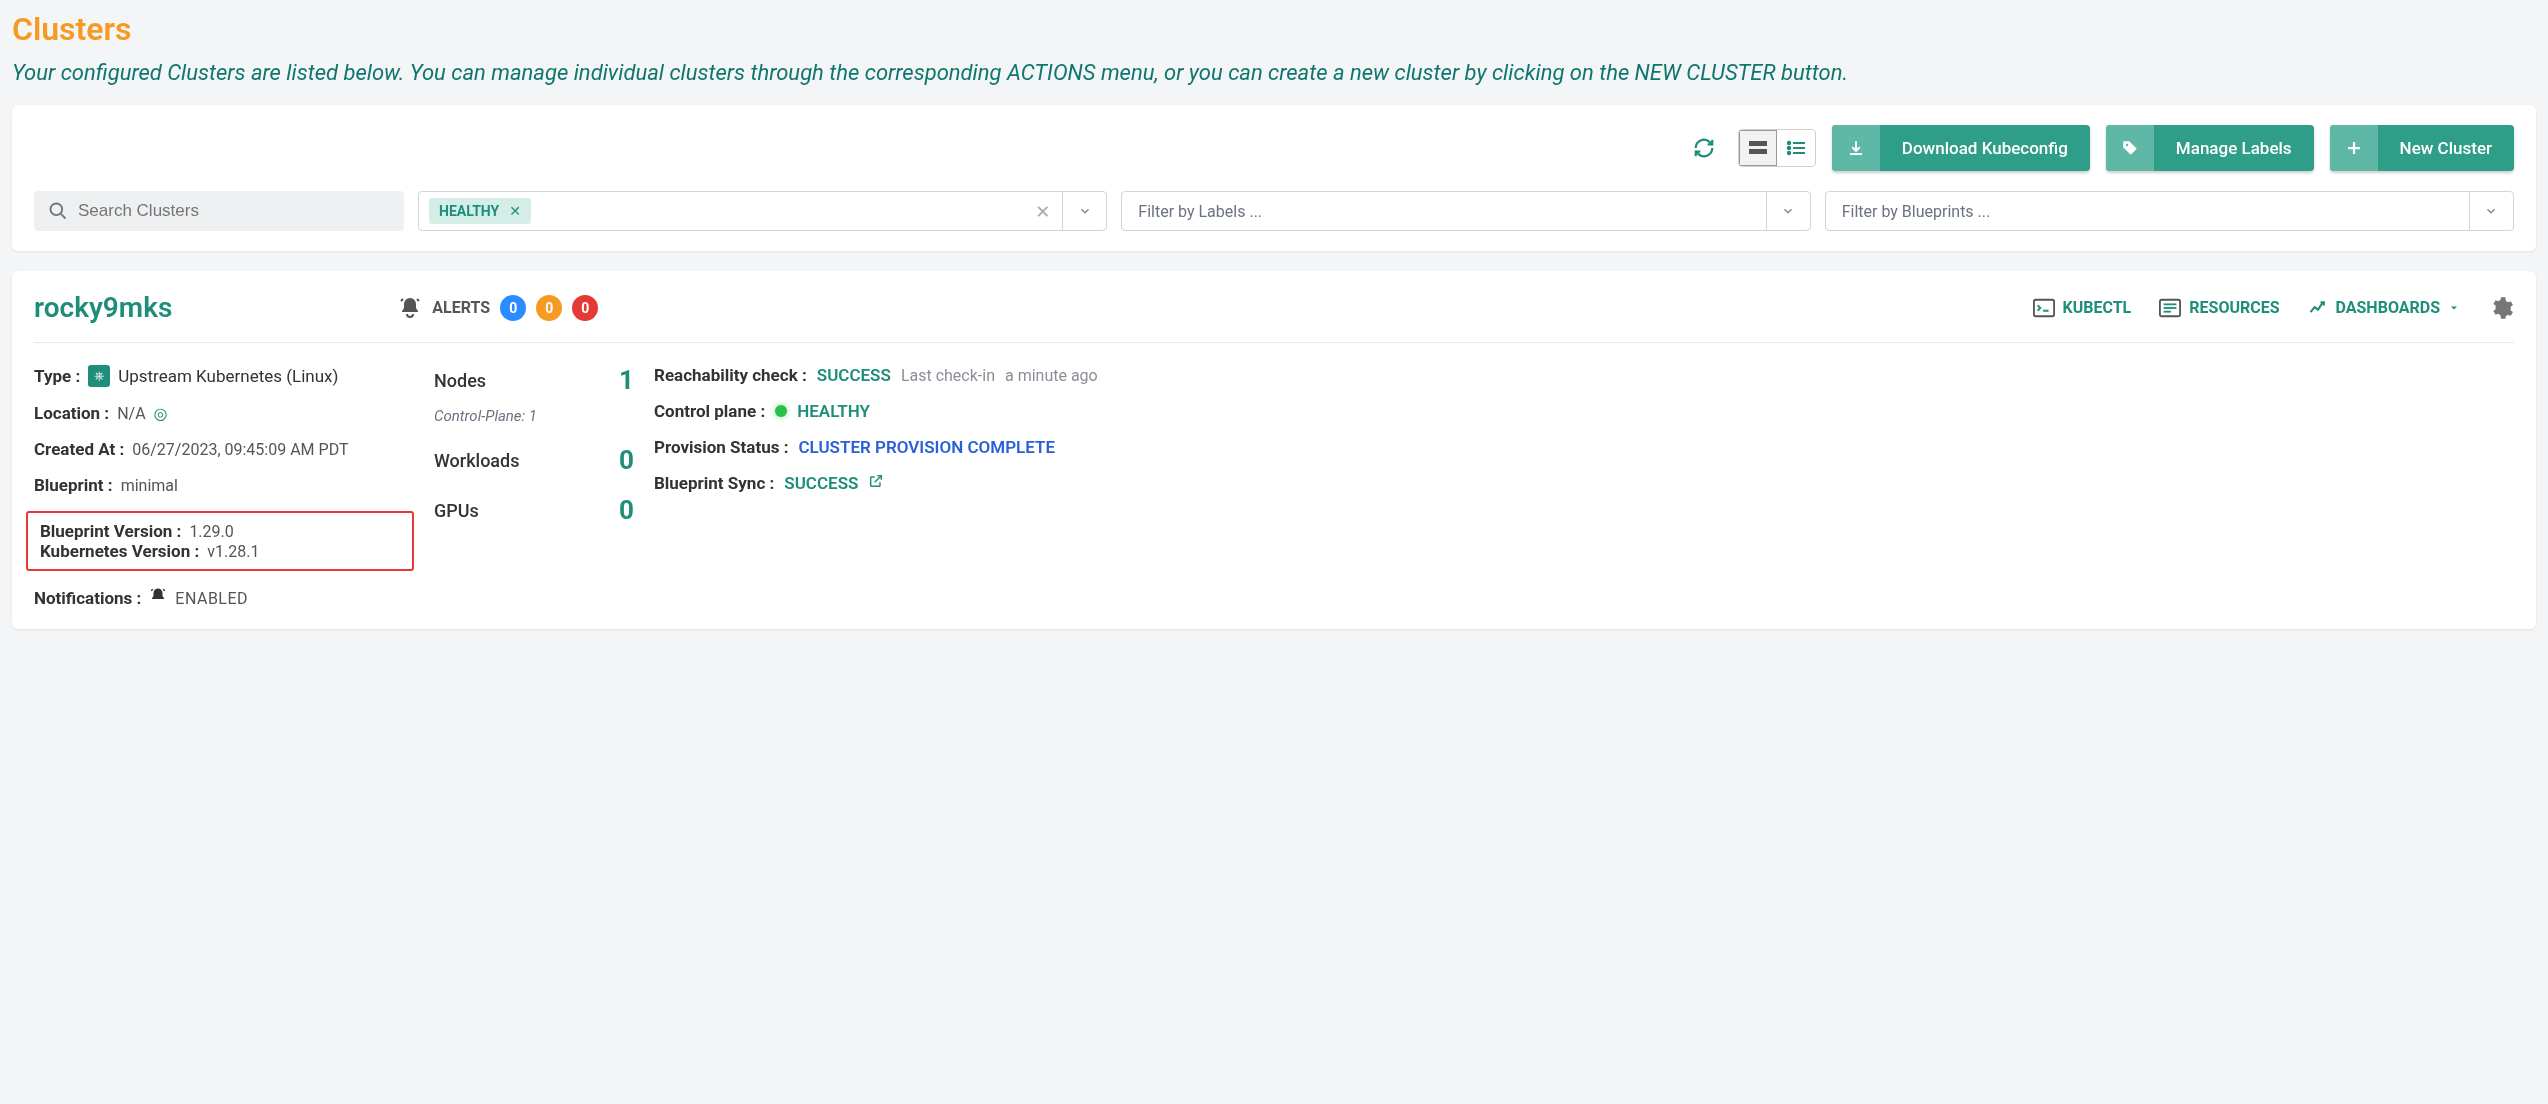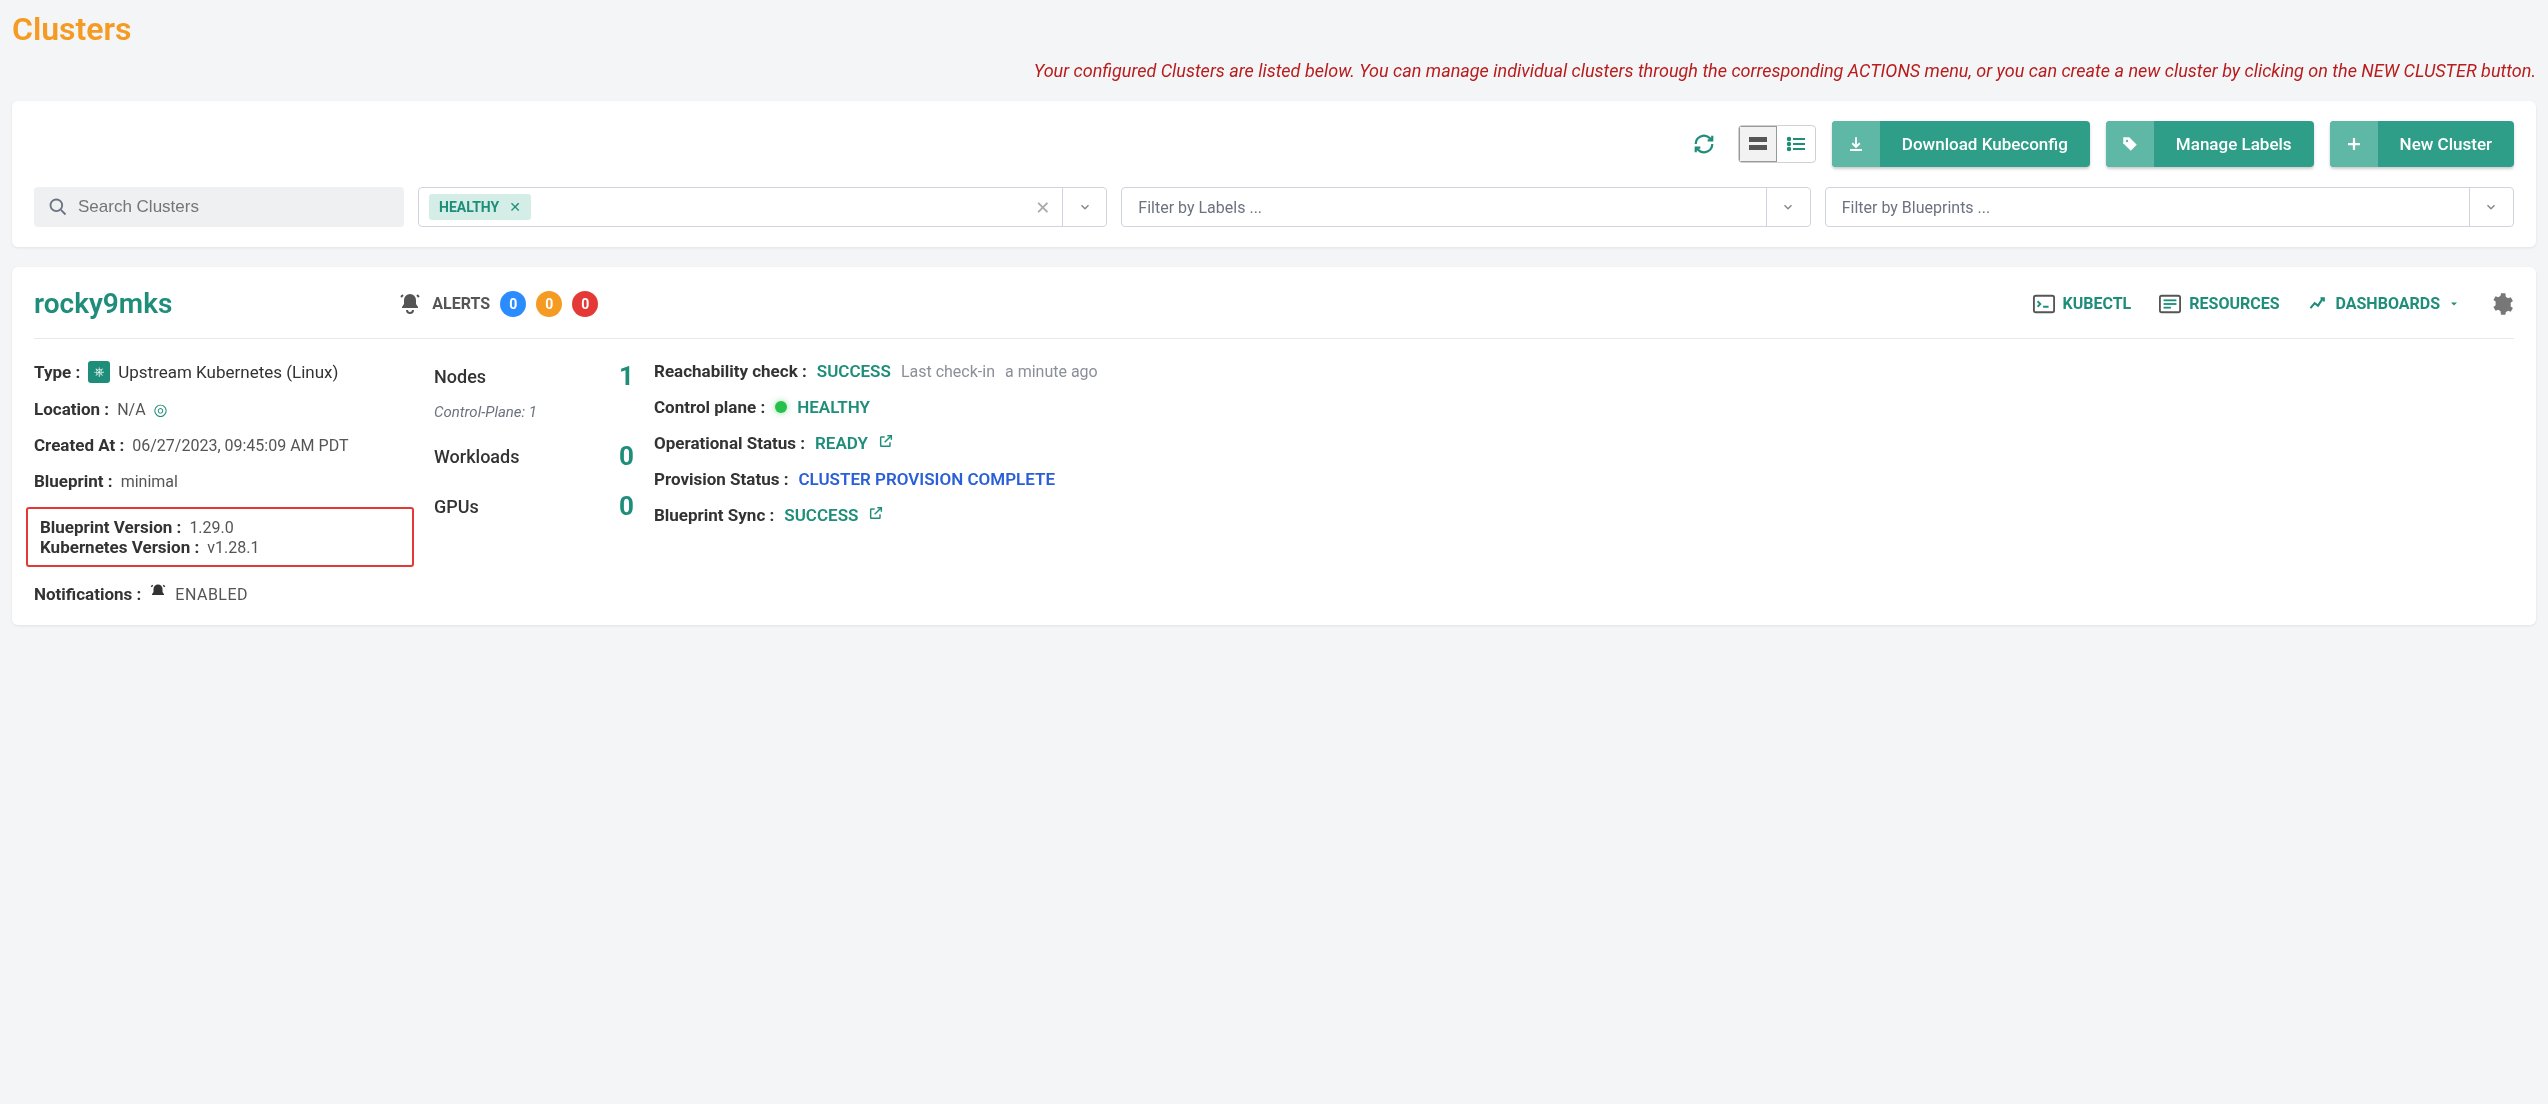--- a/index.html
+++ b/index.html
@@ -10,25 +10,24 @@
     padding: 10px 12px 20px 12px;
     font-size: 16px;
   }
   .page-title {
     color: #f59a22;
     font-size: 32px;
     font-weight: 600;
     margin-bottom: 12px;
   }
   .page-subtitle {
-    color: #b91c1c;
+    color: #0f766e;
     font-style: italic;
-    font-size: 18px;
+    font-size: 22px;
     margin-bottom: 20px;
-    text-align: right;
   }
   .card {
     background: #fff;
     border-radius: 6px;
     box-shadow: 0 1px 3px rgba(0,0,0,0.08);
     padding: 20px 22px;
     margin-bottom: 20px;
   }
   
   .toolbar-row1 {
@@ -392,31 +391,20 @@
         <span class="green-txt">SUCCESS</span>
         <span class="muted">Last check-in</span>
         <span class="muted">a minute ago</span>
       </div>
       <div class="status-row">
         <span class="sk">Control plane :</span>
         <span class="dot"></span>
         <span class="green-txt">HEALTHY</span>
       </div>
       <div class="status-row">
-        <span class="sk">Operational Status :</span>
-        <span class="green-txt">READY</span>
-        <span class="green-txt">
-          <svg width="16" height="16" viewBox="0 0 24 24" fill="none" stroke="currentColor" stroke-width="2.2">
-              <path d="M14 4h6v6"></path>
-              <path d="M20 4L10 14"></path>
-              <path d="M18 14v5a1 1 0 0 1-1 1H5a1 1 0 0 1-1-1V7a1 1 0 0 1 1-1h5"></path>
-            </svg>
-        </span>
-      </div>
-      <div class="status-row">
         <span class="sk">Provision Status :</span>
         <span class="blue-txt">CLUSTER PROVISION COMPLETE</span>
       </div>
       <div class="status-row">
         <span class="sk">Blueprint Sync :</span>
         <span class="green-txt">SUCCESS</span>
         <span class="green-txt">
           <svg width="16" height="16" viewBox="0 0 24 24" fill="none" stroke="currentColor" stroke-width="2.2">
               <path d="M14 4h6v6"></path>
               <path d="M20 4L10 14"></path>

